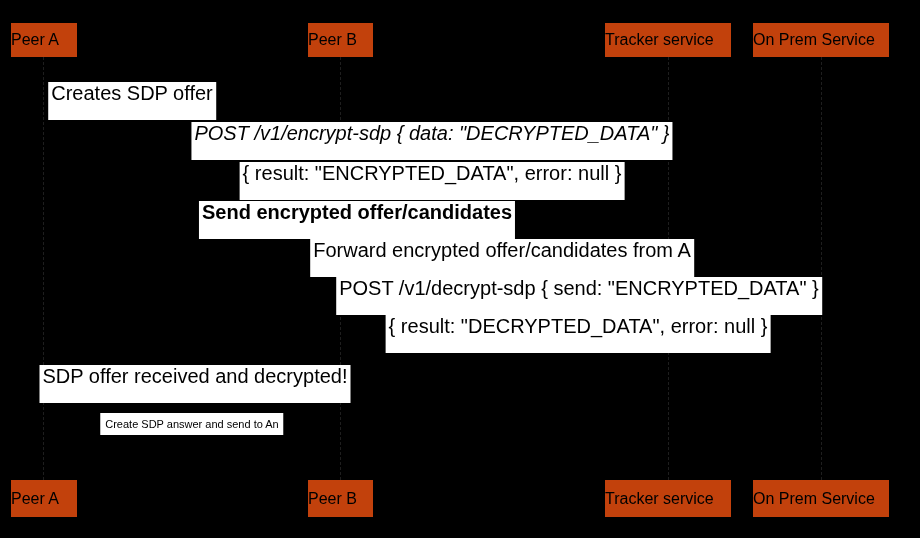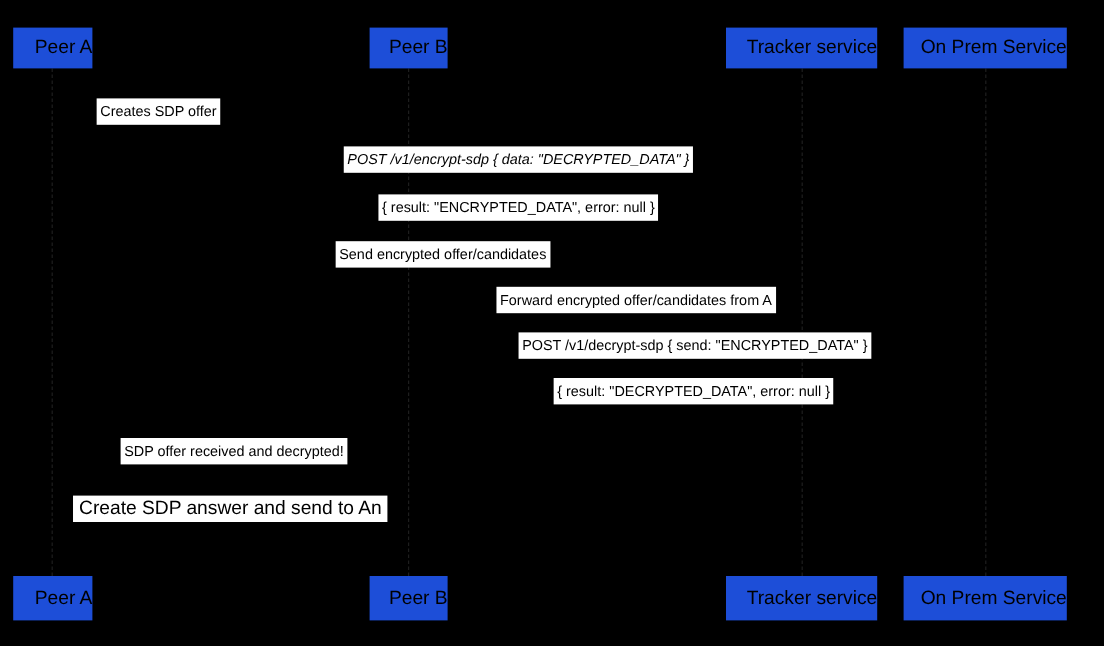--- a/index.html
+++ b/index.html
@@ -17,47 +17,47 @@
   }
   .lifeline {
     position: absolute;
     width: 0;
     border-left: 1px dashed #1e1e1e; 
     top: 57px;
     height: 423px;
   }
   .actor-box {
     position: absolute;
-    background: #1d4ed8;
+    background: #c2410c;
     color: #000000;
     display: flex;
     align-items: center;
-    justify-content: flex-end;
+    justify-content: flex-start;
     font-size: 16px;
     white-space: nowrap;
     box-sizing: border-box;
   }
   .msg-label {
     position: absolute;
     transform: translateX(-50%);
     background: #ffffff;
     color: #000000;
-    font-size: 12px;
+    font-size: 20px;
     line-height: 22px;
-    height: 22px;
+    height: 38px;
     padding: 0 3px;
     white-space: nowrap;
     text-align: center;
   }
   .note-label {
     position: absolute;
     transform: translateX(-50%);
     background: #ffffff;
     color: #000000;
-    font-size: 16px;
+    font-size: 11px;
     line-height: 20px;
     padding: 1px 5px;
     white-space: nowrap;
     text-align: center;
   }
 </style>
 </head>
 <body>
 
 <div class="canvas">
@@ -76,22 +76,22 @@
   <div class="actor-box" style="left:605px; top:23px; width:126px; height:34px;">
     <span>Tracker service</span>
   </div>
   <div class="actor-box" style="left:753px; top:23px; width:136px; height:34px;">
     <span>On Prem Service</span>
   </div>
 
   <div class="msg-label" style="left:132px; top:82px;">Creates SDP offer</div>
   <div class="msg-label" style="left:432px; top:122px;font-style:italic;">POST /v1/encrypt-sdp { data: "DECRYPTED_DATA" }</div>
   <div class="msg-label" style="left:432px; top:162px;">{ result: "ENCRYPTED_DATA", error: null }</div>
-  <div class="msg-label" style="left:369px; top:201px;">Send encrypted offer/candidates</div>
-  <div class="msg-label" style="left:502px; top:239px;margin-left:28px;">Forward encrypted offer/candidates from A</div>
+  <div class="msg-label" style="left:357px; top:201px;font-weight:bold;">Send encrypted offer/candidates</div>
+  <div class="msg-label" style="left:502px; top:239px;">Forward encrypted offer/candidates from A</div>
   <div class="msg-label" style="left:579px; top:277px;">POST /v1/decrypt-sdp { send: "ENCRYPTED_DATA" }</div>
   <div class="msg-label" style="left:578px; top:315px;">{ result: "DECRYPTED_DATA", error: null }</div>
   <div class="msg-label" style="left:195px; top:365px;">SDP offer received and decrypted!</div>
 
   <div class="note-label" style="left:192px; top:413px;">
     <div>Create SDP answer and send to An</div>
   </div>
 
   <div class="actor-box" style="left:11px;  top:480px; width:66px;  height:37px;">
     <span>Peer A</span>

